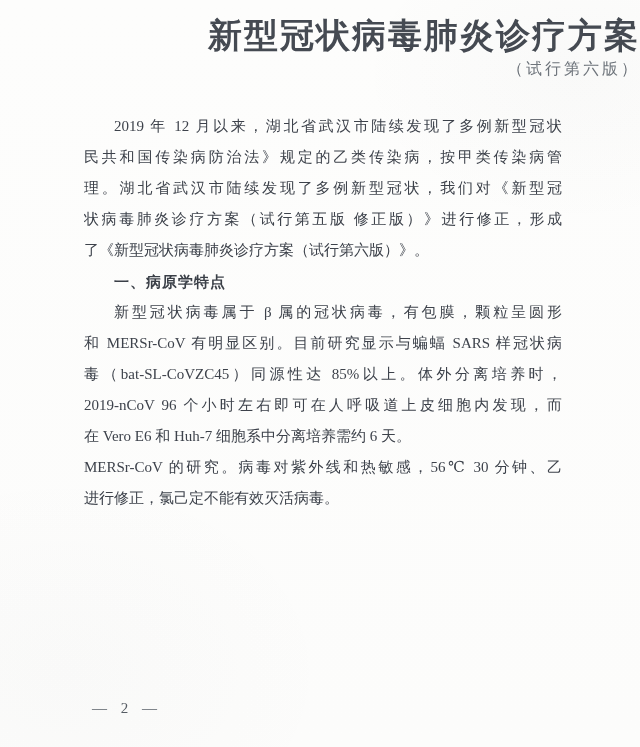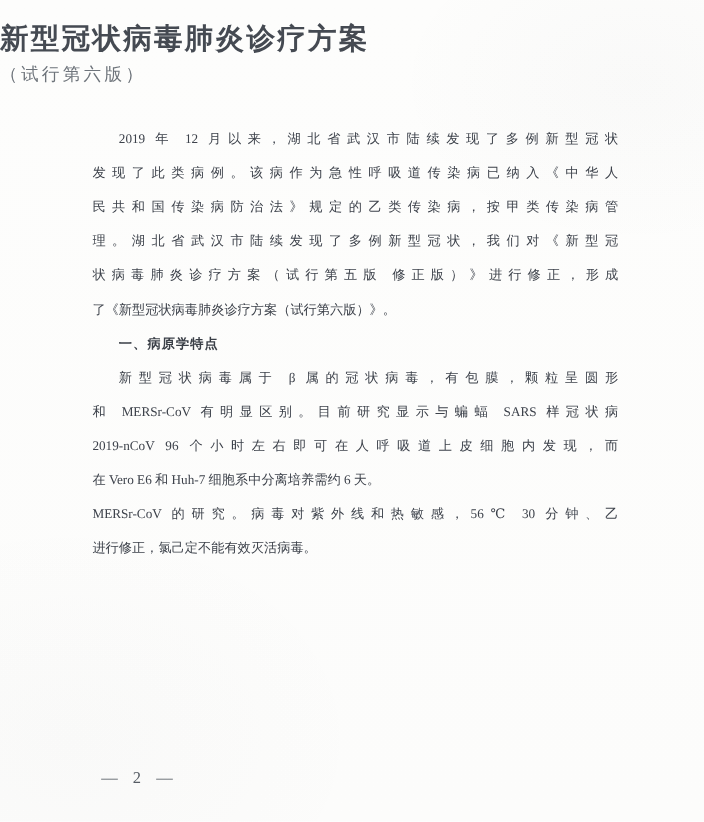--- a/index.html
+++ b/index.html
@@ -15,43 +15,43 @@
     overflow: hidden;
     background:
       radial-gradient(ellipse 320px 220px at 90% 10%, rgba(60,65,75,0.02), rgba(0,0,0,0) 70%),
       radial-gradient(ellipse 400px 300px at 10% 90%, rgba(60,65,75,0.015), rgba(0,0,0,0) 70%),
       linear-gradient(#fdfdfc, #fcfcfb);
     font-family: "Liberation Serif", "DejaVu Serif", serif;
   }
   .doc-title {
     margin: 0;
     padding-top: 21px;
-    text-align: left;
+    text-align: right;
     font-family: "Liberation Sans", "DejaVu Sans", sans-serif;
-    font-size: 26px;
+    font-size: 34px;
     line-height: 28px;
     font-weight: 700;
     letter-spacing: 2px;
     color: #454a52;
   }
   .doc-subtitle {
     margin-top: 11px;
-    text-align: left;
+    text-align: right;
     font-family: "Liberation Serif", "DejaVu Serif", serif;
     font-size: 16px;
     line-height: 18px;
     letter-spacing: 3px;
     color: #6e747b;
   }
   .doc-body {
     position: absolute;
     left: 84px;
     top: 111px;
     width: 478px;
-    font-size: 12px;
+    font-size: 15px;
     color: #3d424b;
   }
   .line {
     height: 31px;
     line-height: 31px;
     overflow: hidden;
     white-space: nowrap;
   }
   .line.justify {
     white-space: normal;
@@ -78,27 +78,27 @@
   }
 </style>
 </head>
 <body>
 
 <div class="page">
   <h1 class="doc-title">新型冠状病毒肺炎诊疗方案</h1>
   <div class="doc-subtitle">（试行第六版）</div>
   <div class="doc-body">
       <div class="line justify indent">2019 年 12 月以来，湖北省武汉市陆续发现了多例新型冠状</div>
-      <div class="line justify">发现了此类病例。该病作为急性呼吸道传染病已纳入《中华人</div>
       <div class="line justify">民共和国传染病防治法》规定的乙类传染病，按甲类传染病管</div>
       <div class="line justify">理。湖北省武汉市陆续发现了多例新型冠状，我们对《新型冠</div>
       <div class="line justify">状病毒肺炎诊疗方案（试行第五版 修正版）》进行修正，形成</div>
       <div class="line">了《新型冠状病毒肺炎诊疗方案（试行第六版）》。</div>
       <div class="line heading indent">一、病原学特点</div>
       <div class="line justify indent">新型冠状病毒属于 β 属的冠状病毒，有包膜，颗粒呈圆形</div>
       <div class="line justify">和 MERSr-CoV 有明显区别。目前研究显示与蝙蝠 SARS 样冠状病</div>
+      <div class="line justify">毒（bat-SL-CoVZC45）同源性达 85%以上。体外分离培养时，</div>
       <div class="line justify">2019-nCoV 96 个小时左右即可在人呼吸道上皮细胞内发现，而</div>
       <div class="line">在 Vero E6 和 Huh-7 细胞系中分离培养需约 6 天。</div>
       <div class="line justify">MERSr-CoV 的研究。病毒对紫外线和热敏感，56℃ 30 分钟、乙</div>
       <div class="line">进行修正，氯己定不能有效灭活病毒。</div>
     </div>
   <div class="page-footer">— 2 —</div>
 </div>
 
 </body></html>

